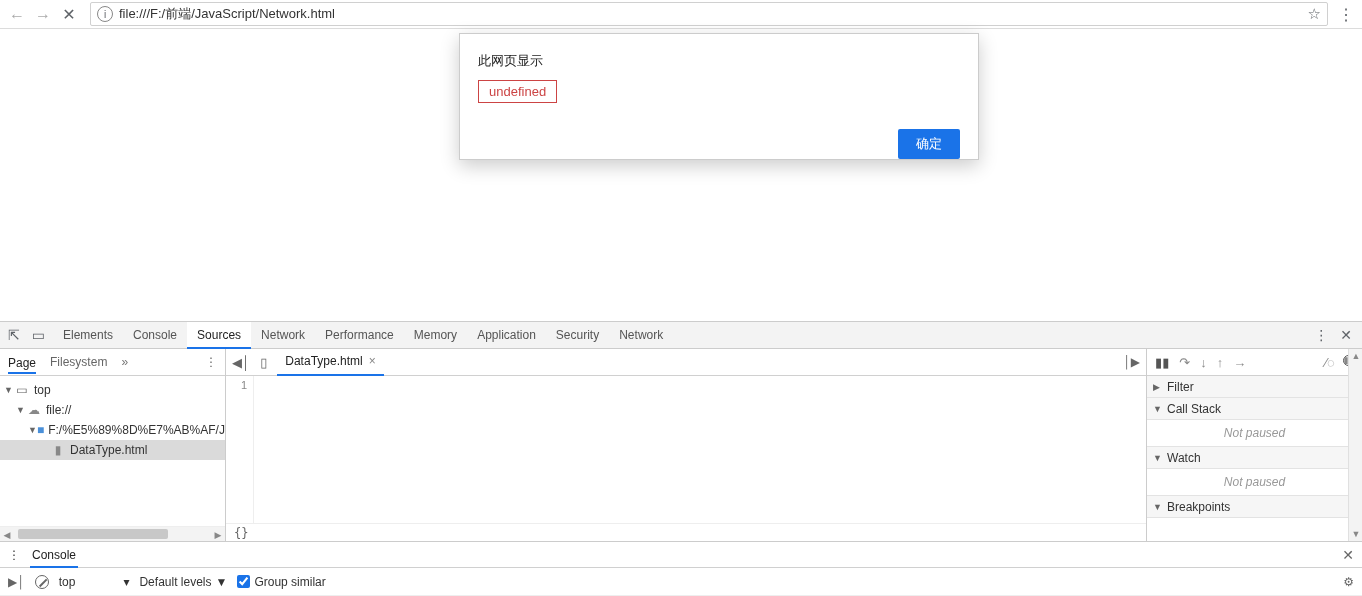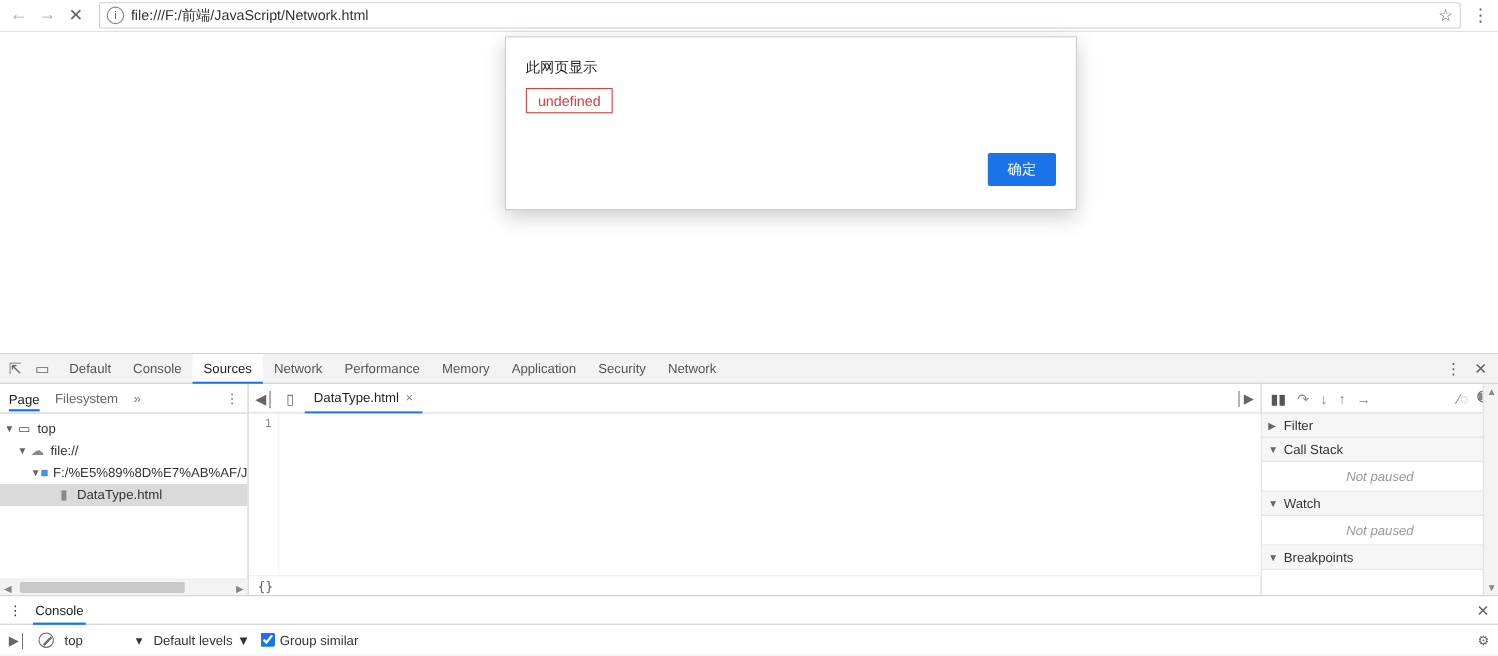--- a/index.html
+++ b/index.html
@@ -11,24 +11,24 @@
   .nav-btn.active { color: #5f6368; }
   .url-box { flex: 1; height: 24px; border: 1px solid #d0d0d0; border-radius: 2px; margin: 0 6px 0 8px; display: flex; align-items: center; padding: 0 6px; font-size: 13px; color: #333; }
   .url-box .info-icon { width: 16px; height: 16px; border: 1px solid #888; border-radius: 50%; font-size: 10px; display:flex; align-items:center; justify-content:center; margin-right: 6px; color:#5f6368; }
   .url-box .star { margin-left: auto; color:#5f6368; font-size:15px; }
   .menu-dots { width: 24px; text-align:center; color:#5f6368; font-size:16px; }
 
   
   .viewport { position: relative; height: 292px; background:#fff; }
 
   
-  .alert-box { position:absolute; left:459px; top:4px; width:520px; background:#fff; border:1px solid #ccc; box-shadow:0 6px 18px rgba(0,0,0,.2); padding:18px 18px 21px 18px; }
+  .alert-box { position:absolute; left:459px; top:4px; width:520px; background:#fff; border:1px solid #ccc; box-shadow:0 6px 18px rgba(0,0,0,.2); padding:18px 18px 0 18px; }
   .alert-title { font-size:13px; color:#222; margin-bottom:10px; }
   .alert-msg { display:inline-block; border:1px solid #c44; color:#c44; padding:3px 10px; font-size:13px; }
-  .alert-actions { text-align:right; margin-top:36px; }
+  .alert-actions { text-align:right; margin-top:26px; }
   .alert-ok { background:#1a73e8; color:#fff; border:none; padding:6px 18px; font-size:13px; border-radius:2px; cursor:pointer; }
 
   
   .devtools { position:absolute; left:0; right:0; top:321px; bottom:0; border-top:1px solid #ccc; background:#f3f3f3; display:flex; flex-direction:column; }
 
   .dt-tabs { height:27px; border-bottom:1px solid #ccc; display:flex; align-items:center; background:#f3f3f3; }
   .dt-left-icons { display:flex; align-items:center; padding:0 8px; gap:12px; color:#5f6368; }
   .dt-left-icons span { font-size:14px; }
   .dt-tab { padding:0 10px; height:27px; line-height:27px; color:#555; cursor:pointer; font-size:12px; }
   .dt-tab.active { color:#222; border-bottom:2px solid #1a73e8; background:#fff; }
@@ -121,21 +121,21 @@
   </div>
 </div>
 
 <div class="devtools">
 
   <div class="dt-tabs">
     <div class="dt-left-icons">
       <span>⇱</span>
       <span>▭</span>
     </div>
-    <div class="dt-tab">Default</div>
+    <div class="dt-tab">Elements</div>
     <div class="dt-tab">Console</div>
     <div class="dt-tab active">Sources</div>
     <div class="dt-tab">Network</div>
     <div class="dt-tab">Performance</div>
     <div class="dt-tab">Memory</div>
     <div class="dt-tab">Application</div>
     <div class="dt-tab">Security</div>
     <div class="dt-tab">Network</div>
     <div class="dt-right-icons">
       <span>⋮</span>

